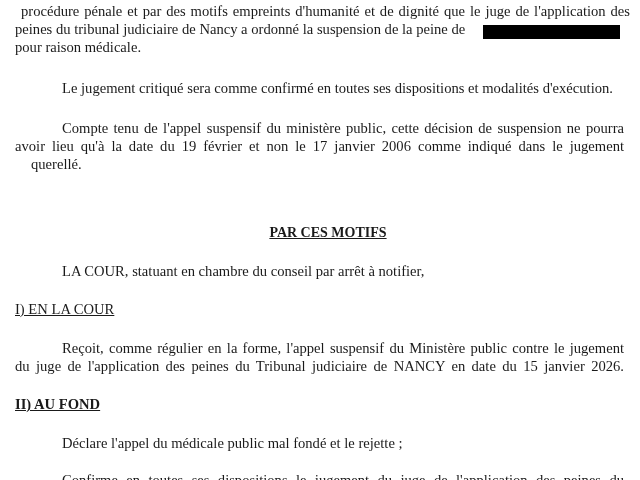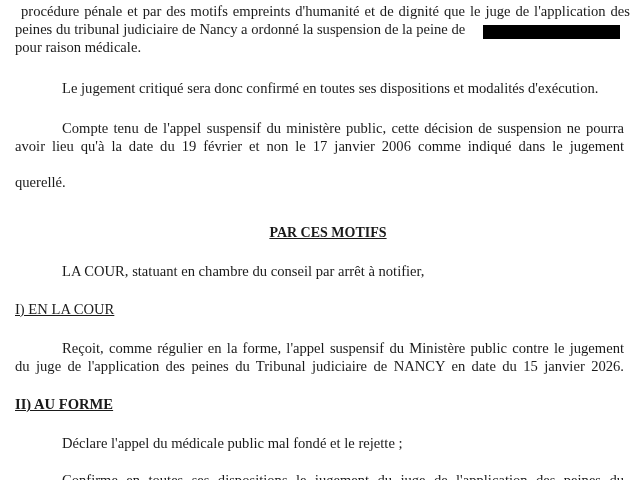--- a/index.html
+++ b/index.html
@@ -58,31 +58,31 @@
 </head>
 <body>
 
 <div>
 
   <div class="line justify" style="top:2px;margin-left:6px;">procédure pénale et par des motifs empreints d'humanité et de dignité que le juge de l'application des</div>
   <div class="line" style="top:20px;">peines du tribunal judiciaire de Nancy a ordonné la suspension de la peine de</div>
   <div class="redact"></div>
   <div class="line" style="top:38px;">pour raison médicale.</div>
 
-  <div class="line indent" style="top:79px;">Le jugement critiqué sera donc confirmé en toutes ses dispositions et modalités d'exécution.</div>
+  <div class="line indent" style="top:79px;">Le jugement critiqué sera comme confirmé en toutes ses dispositions et modalités d'exécution.</div>
 
   <div class="line indent justify" style="top:119px;">Compte tenu de l'appel suspensif du ministère public, cette décision de suspension ne pourra</div>
   <div class="line justify" style="top:137px;">avoir lieu qu'à la date du 19 février et non le 17 janvier 2006 comme indiqué dans le jugement</div>
-  <div class="line" style="top:173px;">querellé.</div>
+  <div class="line" style="top:155px;margin-left:16px;">querellé.</div>
 
   <div class="heading-center" style="top:224px;padding-left:8px;">PAR CES MOTIFS</div>
 
   <div class="line indent" style="top:262px;">LA COUR, statuant en chambre du conseil par arrêt à notifier,</div>
 
   <div class="section-head" style="top:300px;">I) EN LA COUR</div>
   <div class="line indent justify" style="top:339px;">Reçoit, comme régulier en la forme, l'appel suspensif du Ministère public contre le jugement</div>
   <div class="line justify" style="top:357px;">du juge de l'application des peines du Tribunal judiciaire de NANCY en date du 15 janvier 2026.</div>
 
-  <div class="section-head bold" style="top:395px;">II) AU FORME</div>
+  <div class="section-head bold" style="top:395px;">II) AU FOND</div>
   <div class="line indent" style="top:434px;">Déclare l'appel du médicale public mal fondé et le rejette ;</div>
   <div class="line indent justify" style="top:471px;">Confirme en toutes ses dispositions le jugement du juge de l'application des peines du</div>
 
 </div>
 
 </body></html>

